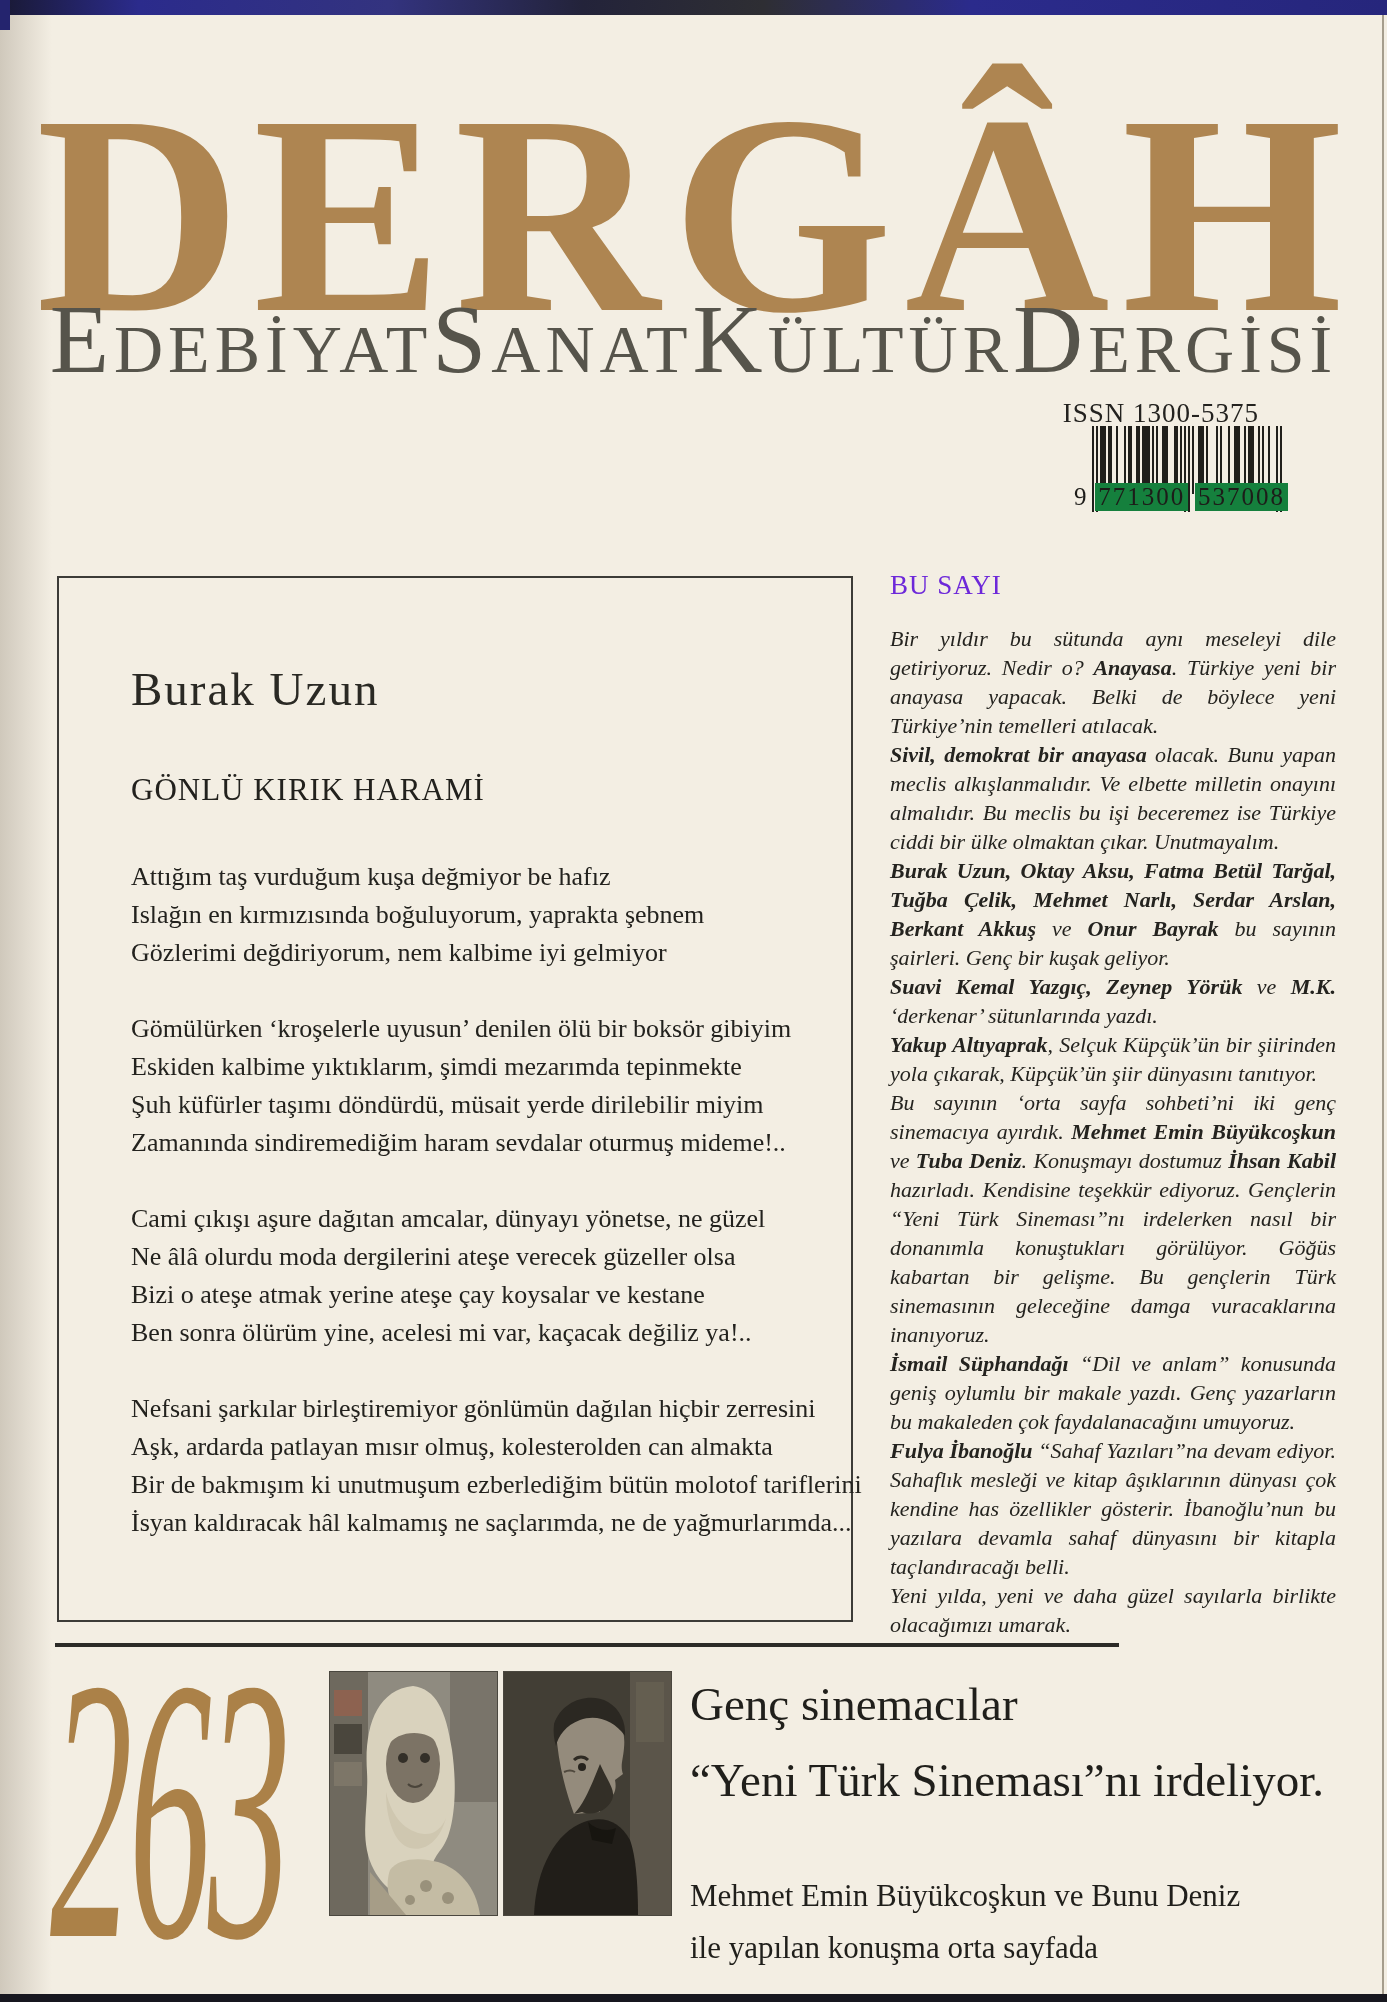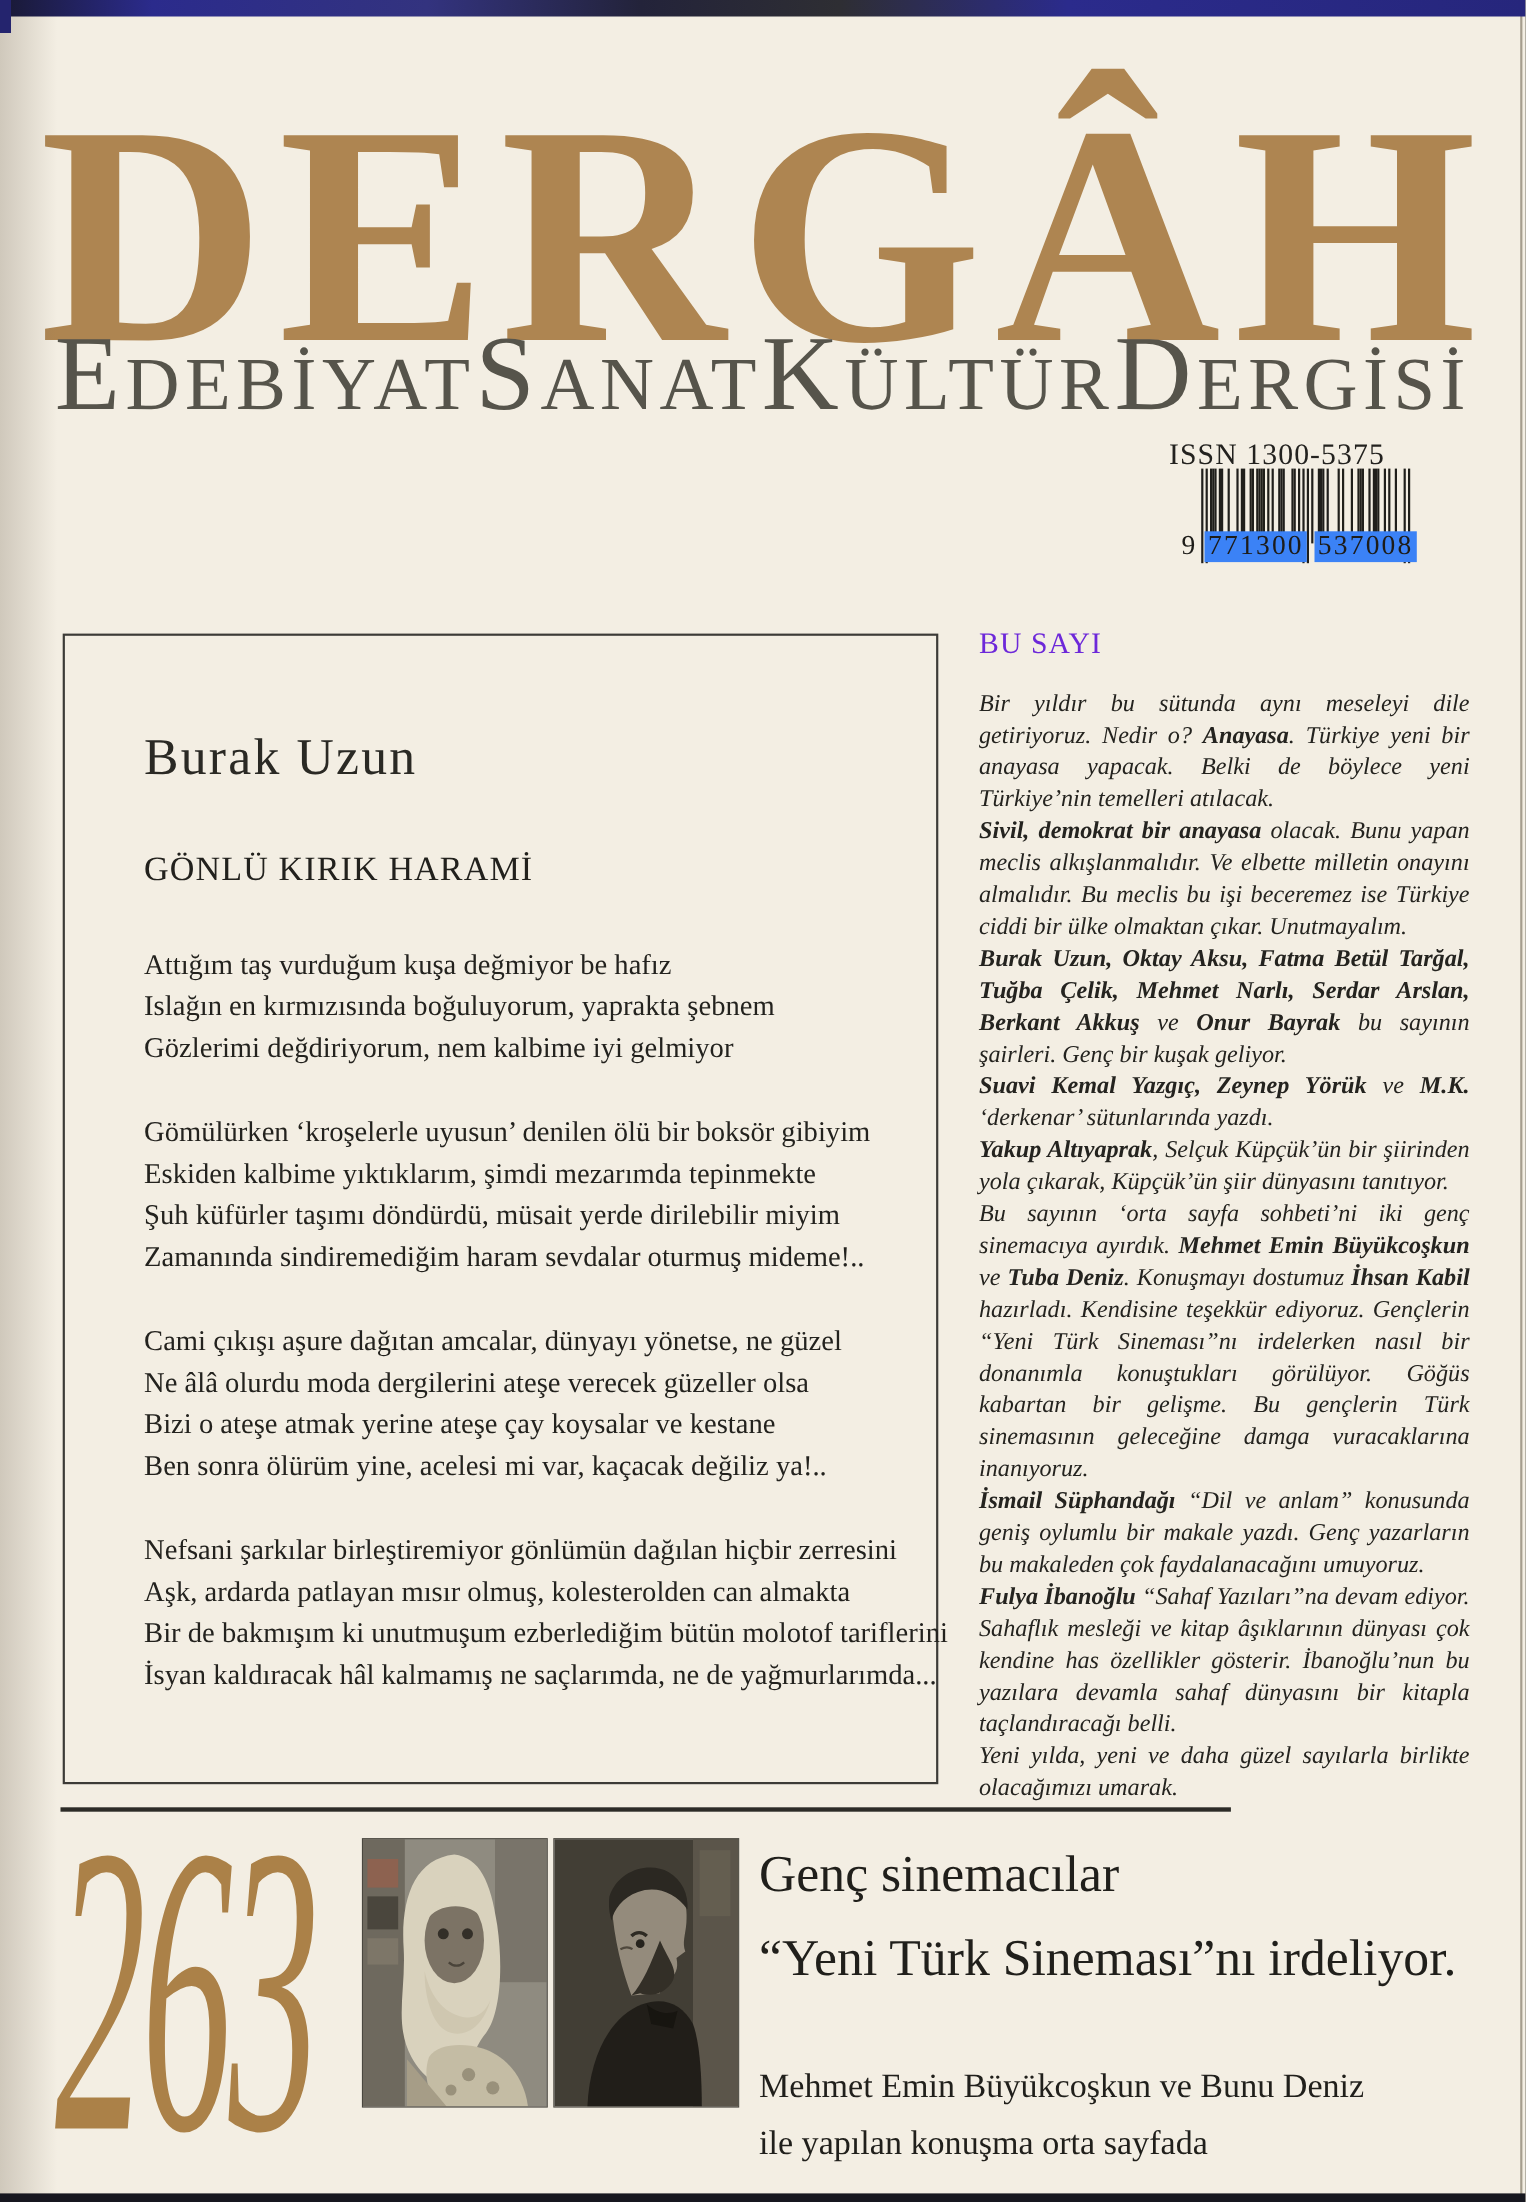--- a/index.html
+++ b/index.html
@@ -49,21 +49,21 @@
   }
   .barcode .bars{display:flex; align-items:flex-start; height:100%;}
   .barcode .mod{height:68px; flex:0 0 2px;}
   .barcode .mod.bar{background:#201f1b;}
   .barcode .mod.bar.guard{height:86px;}
   .barcode .digits{
     position:absolute; left:-18px; top:57px; width:214px;
     display:flex; justify-content:space-between;
     font-size:25px; color:#1d1c19; letter-spacing:2px;
   }
-  .barcode .digits .dg{background:#3b82f6; padding:0 3px;}
+  .barcode .digits .dg{background:#15803d; padding:0 3px;}
   .barcode .digits .lead{background:transparent; padding:0;}
 
   .poem-box{
     position:absolute; left:57px; top:576px; width:796px; height:1046px;
     border:2px solid #3c3b37; box-sizing:border-box;
   }
   .poem-inner{padding:84px 30px 0 72px;}
   .poem-author{font-size:47px; letter-spacing:2px; color:#2a2924;}
   .poem-title{margin-top:56px; font-size:31px; letter-spacing:1px;}
   .poem-stanzas{margin-top:50px;}

